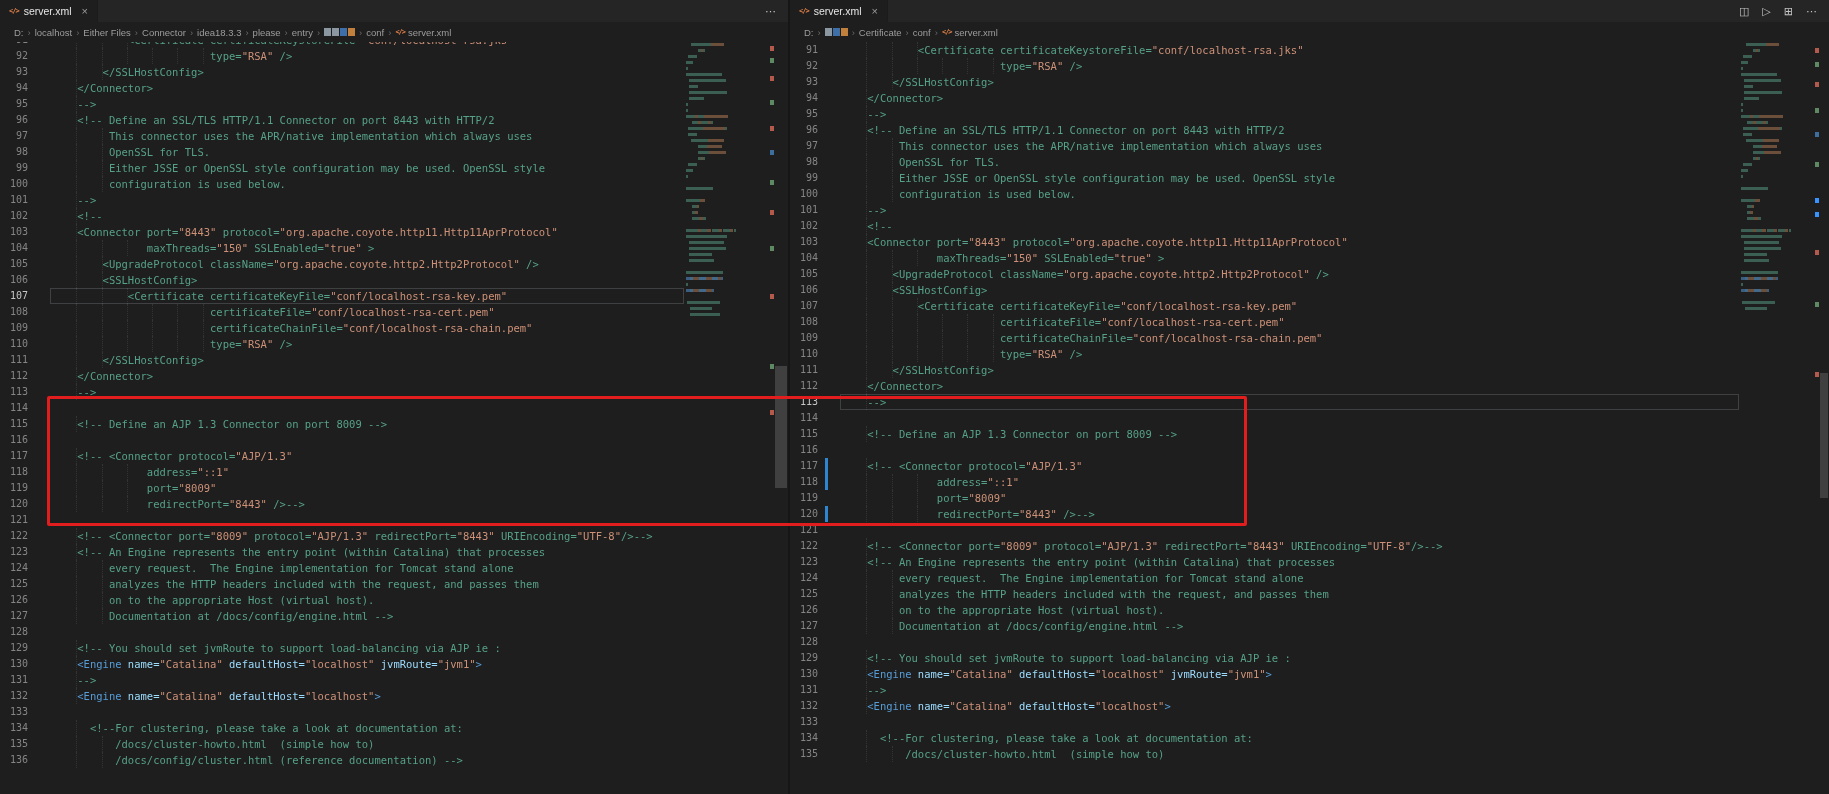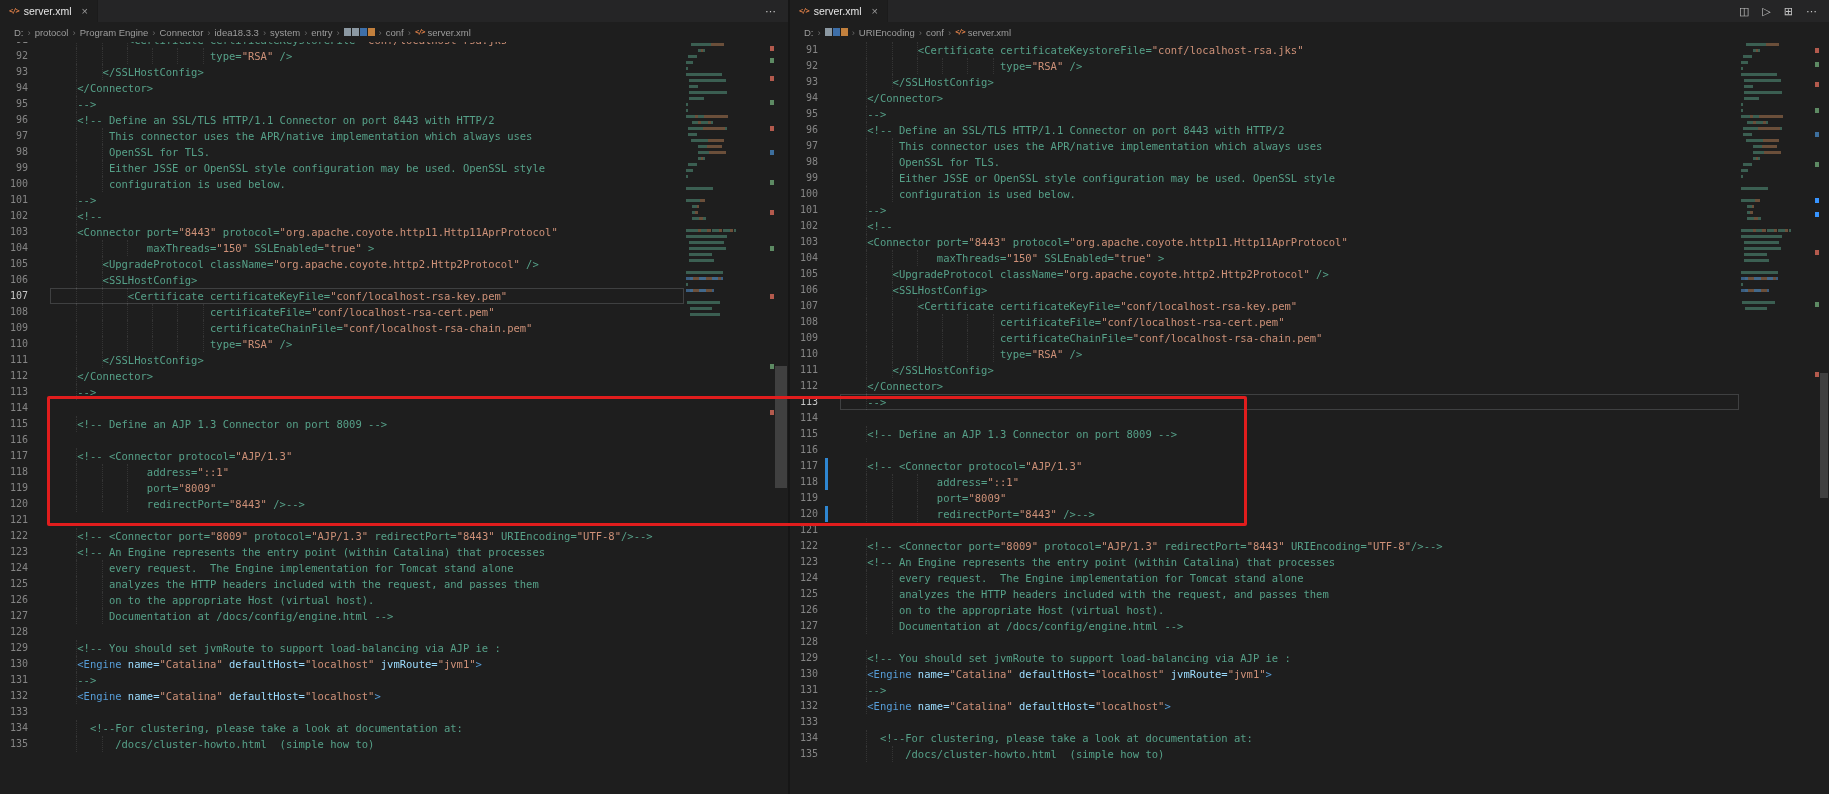--- a/index.html
+++ b/index.html
@@ -57,29 +57,29 @@
           <span class="tab-label">server.xml</span>
           <span class="tab-close">×</span>
         </div>
         <div class="tab-actions" id="acts-left">
             <span class="act">⋯</span>
           </div>
       </div>
       <div class="breadcrumb" id="bc-left">
           <span class="bc-item">D:</span>
           <span class="bc-sep">›</span>
-          <span class="bc-item">protocol</span>
-          <span class="bc-sep">›</span>
-          <span class="bc-item">Program Engine</span>
+          <span class="bc-item">localhost</span>
+          <span class="bc-sep">›</span>
+          <span class="bc-item">Either Files</span>
           <span class="bc-sep">›</span>
           <span class="bc-item">Connector</span>
           <span class="bc-sep">›</span>
           <span class="bc-item">idea18.3.3</span>
           <span class="bc-sep">›</span>
-          <span class="bc-item">system</span>
+          <span class="bc-item">please</span>
           <span class="bc-sep">›</span>
           <span class="bc-item">entry</span>
           <span class="bc-sep">›</span>
           <span class="bc-blocks">
             <span class="bc-block" style="background: rgb(139, 152, 162);"></span>
             <span class="bc-block" style="background: rgb(139, 152, 162);"></span>
             <span class="bc-block" style="background: rgb(62, 111, 168);"></span>
             <span class="bc-block" style="background: rgb(194, 128, 61);"></span>
           </span>
           <span class="bc-sep">›</span>
@@ -130,20 +130,21 @@
             <div class="line"><span class="lnum">126</span><span class="gmark"></span><span class="codecell"><span class="ig"></span><span class="ig"></span> <span class="c">on to the appropriate Host (virtual host).</span></span></div>
             <div class="line"><span class="lnum">127</span><span class="gmark"></span><span class="codecell"><span class="ig"></span><span class="ig"></span> <span class="c">Documentation at /docs/config/engine.html --&gt;</span></span></div>
             <div class="line"><span class="lnum">128</span><span class="gmark"></span><span class="codecell"></span></div>
             <div class="line"><span class="lnum">129</span><span class="gmark"></span><span class="codecell"><span class="ig"></span><span class="c">&lt;!-- You should set jvmRoute to support load-balancing via AJP ie :</span></span></div>
             <div class="line"><span class="lnum">130</span><span class="gmark"></span><span class="codecell"><span class="ig"></span><span class="t">&lt;Engine</span><span class="a"> name=</span><span class="s">"Catalina"</span><span class="a"> defaultHost=</span><span class="s">"localhost"</span><span class="a"> jvmRoute=</span><span class="s">"jvm1"</span><span class="t">&gt;</span></span></div>
             <div class="line"><span class="lnum">131</span><span class="gmark"></span><span class="codecell"><span class="ig"></span><span class="c">--&gt;</span></span></div>
             <div class="line"><span class="lnum">132</span><span class="gmark"></span><span class="codecell"><span class="ig"></span><span class="t">&lt;Engine</span><span class="a"> name=</span><span class="s">"Catalina"</span><span class="a"> defaultHost=</span><span class="s">"localhost"</span><span class="t">&gt;</span></span></div>
             <div class="line"><span class="lnum">133</span><span class="gmark"></span><span class="codecell"></span></div>
             <div class="line"><span class="lnum">134</span><span class="gmark"></span><span class="codecell"><span class="ig"></span>  <span class="c">&lt;!--For clustering, please take a look at documentation at:</span></span></div>
             <div class="line"><span class="lnum">135</span><span class="gmark"></span><span class="codecell"><span class="ig"></span><span class="ig"></span>  <span class="c">/docs/cluster-howto.html  (simple how to)</span></span></div>
+            <div class="line"><span class="lnum">136</span><span class="gmark"></span><span class="codecell"><span class="ig"></span><span class="ig"></span>  <span class="c">/docs/config/cluster.html (reference documentation) --&gt;</span></span></div>
           </div>
           <div class="minimap" style="width: 90px; right: 14px;">
             <div class="mrow">
               <span class="mseg" style="left: 6.6px; width: 20.35px; background: rgb(59, 95, 82);"></span>
               <span class="mseg" style="left: 26.95px; width: 13.2px; background: rgb(107, 79, 58);"></span>
             </div>
             <div class="mrow">
               <span class="mseg" style="left: 13.75px; width: 2.75px; background: rgb(59, 95, 82);"></span>
               <span class="mseg" style="left: 16.5px; width: 2.75px; background: rgb(107, 79, 58);"></span>
               <span class="mseg" style="left: 19.25px; width: 2px; background: rgb(59, 95, 82);"></span>
@@ -344,21 +345,21 @@
       </div>
       <div class="breadcrumb" id="bc-right">
           <span class="bc-item">D:</span>
           <span class="bc-sep">›</span>
           <span class="bc-blocks">
             <span class="bc-block" style="background: rgb(139, 152, 162);"></span>
             <span class="bc-block" style="background: rgb(62, 111, 168);"></span>
             <span class="bc-block" style="background: rgb(194, 128, 61);"></span>
           </span>
           <span class="bc-sep">›</span>
-          <span class="bc-item">URIEncoding</span>
+          <span class="bc-item">Certificate</span>
           <span class="bc-sep">›</span>
           <span class="bc-item">conf</span>
           <span class="bc-sep">›</span>
           <span class="bc-item bc-file">
             <span class="ficon">&lt;/&gt;</span>
             <span>server.xml</span>
           </span>
         </div>
       <div class="editor" id="ed-right">
           <div class="lines" style="top: 0px; right: 90px;">

